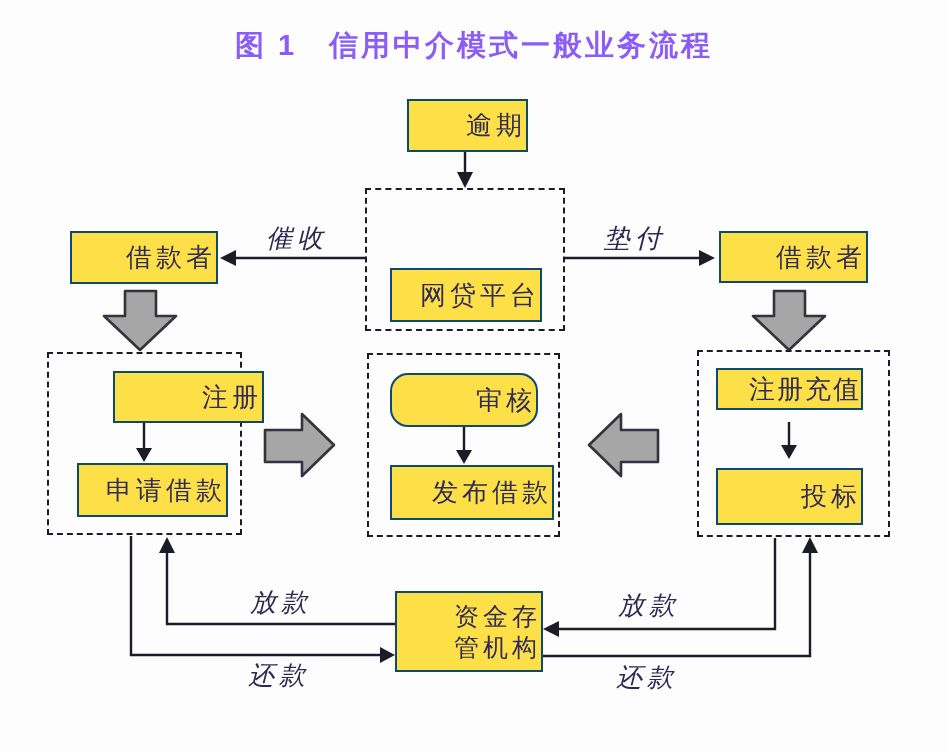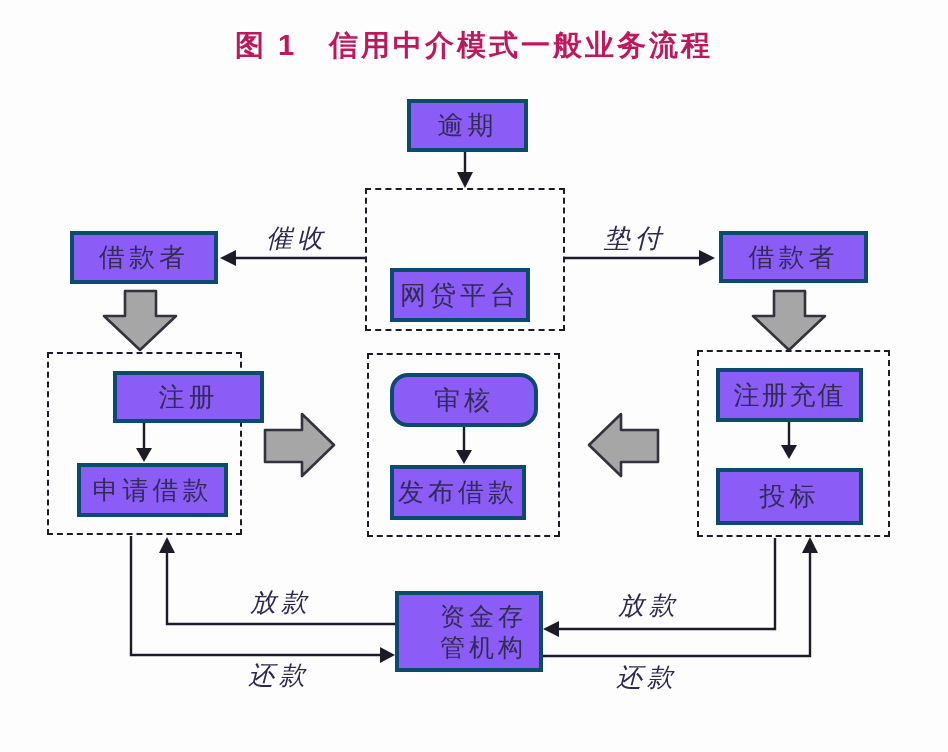--- a/index.html
+++ b/index.html
@@ -11,29 +11,29 @@
     overflow:hidden;
   }
   .title{
     position:absolute;
     left:0; top:26px; width:948px;
     text-align:center;
     font-family:"Liberation Sans", sans-serif;
     font-weight:bold;
     font-size:29px;
     letter-spacing:3px;
-    color:#be185d;
+    color:#8b5cf6;
   }
   .node{
     position:absolute;
-    border:4px solid #0c4a6e;
-    background:#8b5cf6;
+    border:2px solid #0c4a6e;
+    background:#fde047;
     display:flex;
     align-items:center;
-    justify-content:center;
+    justify-content:flex-end;
     font-size:26px;
     letter-spacing:4px;
     color:#312b56;
     box-sizing:border-box;
     text-align:center;
   }
   .node .inner{display:block;line-height:31px;}
   .dashed{
     position:absolute;
     border:2px dashed #1c1c29;
@@ -123,21 +123,21 @@
   <div class="dashed" style="left:365px;top:188px;width:200px;height:143px;"></div>
   <div class="dashed" style="left:47px;top:352px;width:195px;height:183px;"></div>
   <div class="dashed" style="left:367px;top:353px;width:193px;height:184px;"></div>
   <div class="dashed" style="left:697px;top:350px;width:193px;height:187px;"></div>
 
   <div class="node" style="left:407px;top:99px;width:121px;height:53px;">
     <span class="inner">逾期</span>
   </div>
 
 
-  <div class="node" style="left:390px;top:268px;width:140px;height:54px;">
+  <div class="node" style="left:390px;top:268px;width:152px;height:54px;">
     <span class="inner">网贷平台</span>
   </div>
 
   <div class="node" style="left:70px;top:231px;width:148px;height:53px;">
     <span class="inner">借款者</span>
   </div>
 
   <div class="node" style="left:719px;top:231px;width:149px;height:52px;">
     <span class="inner">借款者</span>
   </div>
@@ -147,25 +147,25 @@
   </div>
 
   <div class="node" style="left:69px;top:463px;width:151px;height:54px;margin-left:8px;">
     <span class="inner">申请借款</span>
   </div>
 
   <div class="node" style="left:390px;top:373px;width:148px;height:54px;border-radius:18px;">
     <span class="inner">审核</span>
   </div>
 
-  <div class="node" style="left:390px;top:465px;width:136px;height:55px;">
+  <div class="node" style="left:390px;top:465px;width:164px;height:55px;">
     <span class="inner">发布借款</span>
   </div>
 
-  <div class="node" style="left:716px;top:368px;width:147px;height:54px;letter-spacing:2px;">
+  <div class="node" style="left:716px;top:368px;width:147px;height:42px;letter-spacing:2px;">
     <span class="inner">注册充值</span>
   </div>
 
   <div class="node" style="left:716px;top:460px;width:147px;height:57px;margin-top:8px;">
     <span class="inner">投标</span>
   </div>
 
   <div class="node" style="left:395px;top:591px;width:148px;height:81px;font-size:25px;padding-left:29px;">
     <span class="inner">
       <span style="display:block;">资金存</span>

